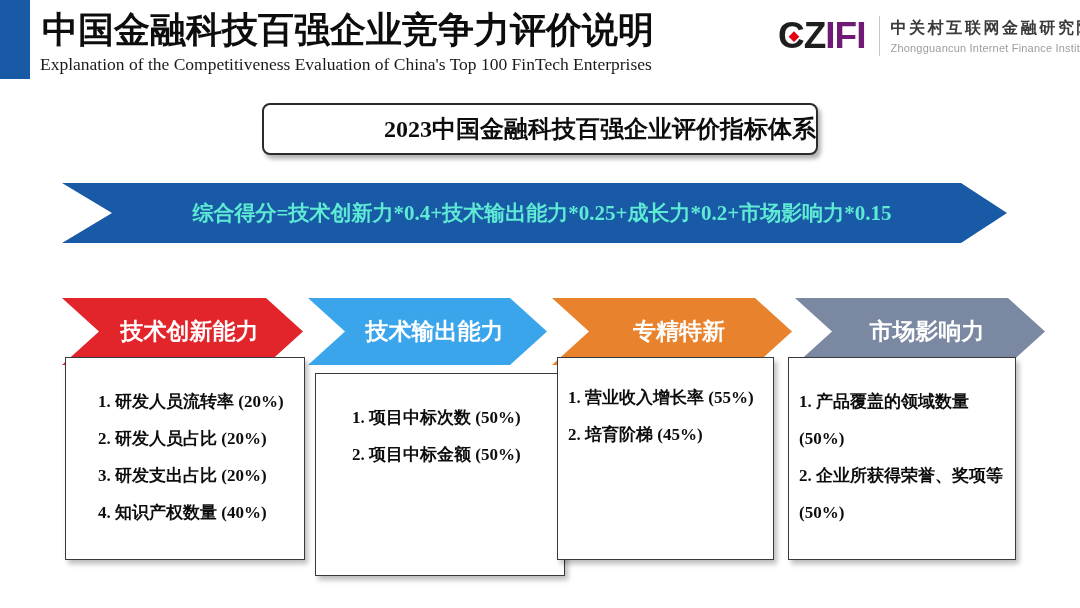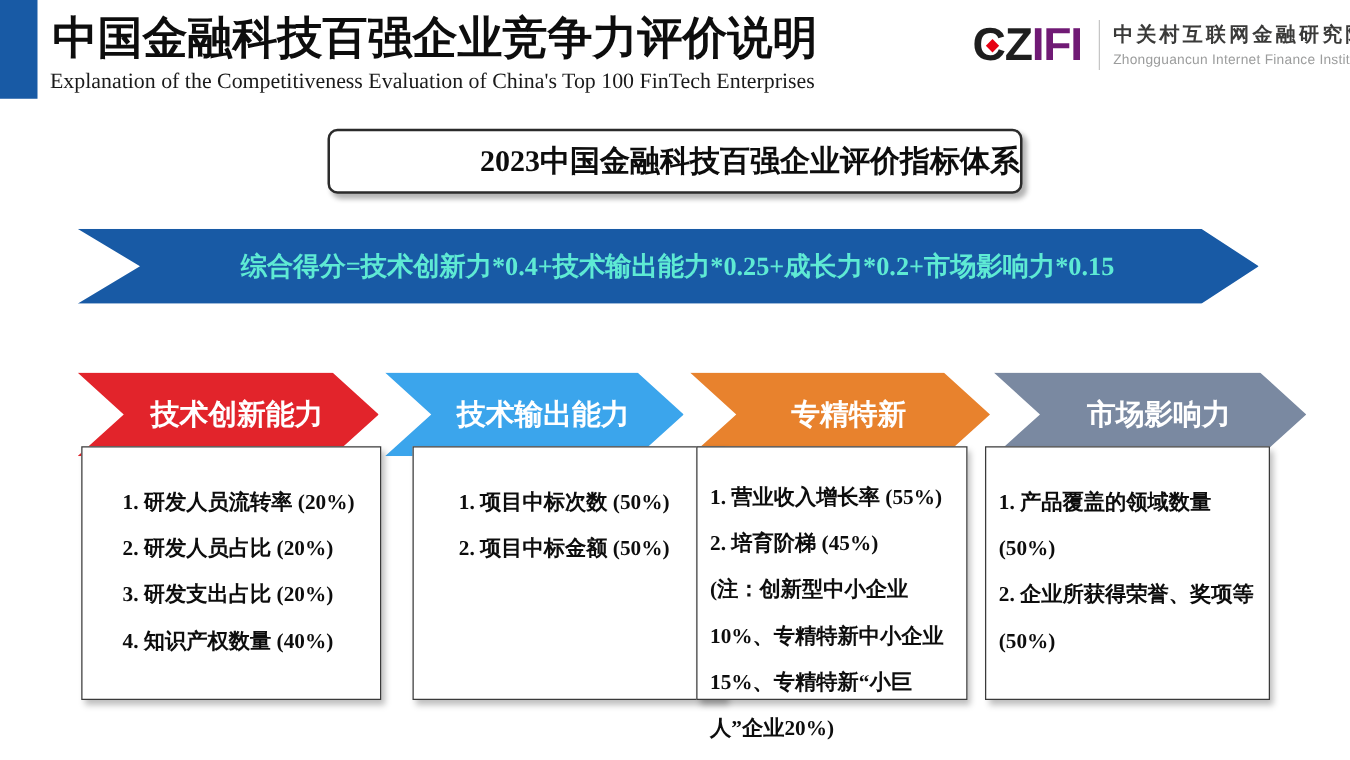--- a/index.html
+++ b/index.html
@@ -64,21 +64,21 @@
   .arrow-2{left:552px;width:240px;}
   .arrow-3{left:795px;width:250px;}
   
   .dim-box{
     position:absolute;top:357px;height:203px;background:#ffffff;
     border:1.5px solid #3a3a3a;border-radius:0;
     box-shadow:3px 4px 5px rgba(0,0,0,0.26);
     box-sizing:border-box;
   }
   .box-0{left:65px;width:240px;padding:25px 8px 0 32px;}
-  .box-1{left:330px;width:250px;padding:25px 8px 0 36px;}
+  .box-1{left:315px;width:250px;padding:25px 8px 0 36px;margin-top:16px;}
   .box-2{left:557px;width:217px;padding:21px 4px 0 10px;}
   .box-3{left:788px;width:228px;padding:25px 4px 0 10px;}
   .dim-box .item{
     font-size:17px;font-weight:900;color:#0d0d0d;line-height:37px;
     font-family:"Liberation Serif",sans-serif;
   }
 </style>
 </head>
 <body>
 
@@ -129,21 +129,20 @@
   </div>
 
   <div class="dim-box box-1">
     <div class="item">1. 项目中标次数 (50%)</div>
     <div class="item">2. 项目中标金额 (50%)</div>
   </div>
 
   <div class="dim-box box-2">
     <div class="item">1. 营业收入增长率 (55%)</div>
     <div class="item">2. 培育阶梯 (45%)</div>
-    <div class="item">(注：创新型中小企业10%、专精特新中小企业15%、专精特新“小巨人”企业20%)</div>
   </div>
 
   <div class="dim-box box-3">
     <div class="item">1. 产品覆盖的领域数量 (50%)</div>
     <div class="item">2. 企业所获得荣誉、奖项等 (50%)</div>
   </div>
 
 </div>
 
 </body></html>

